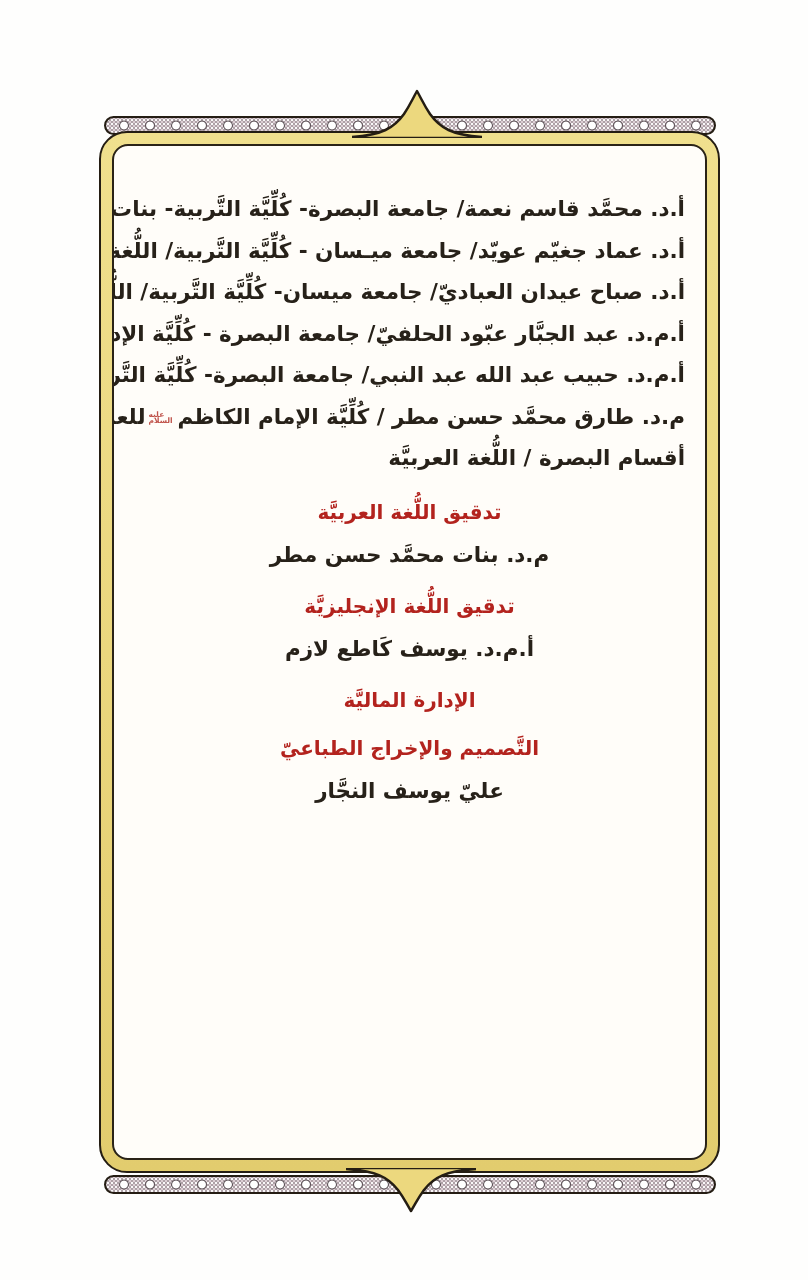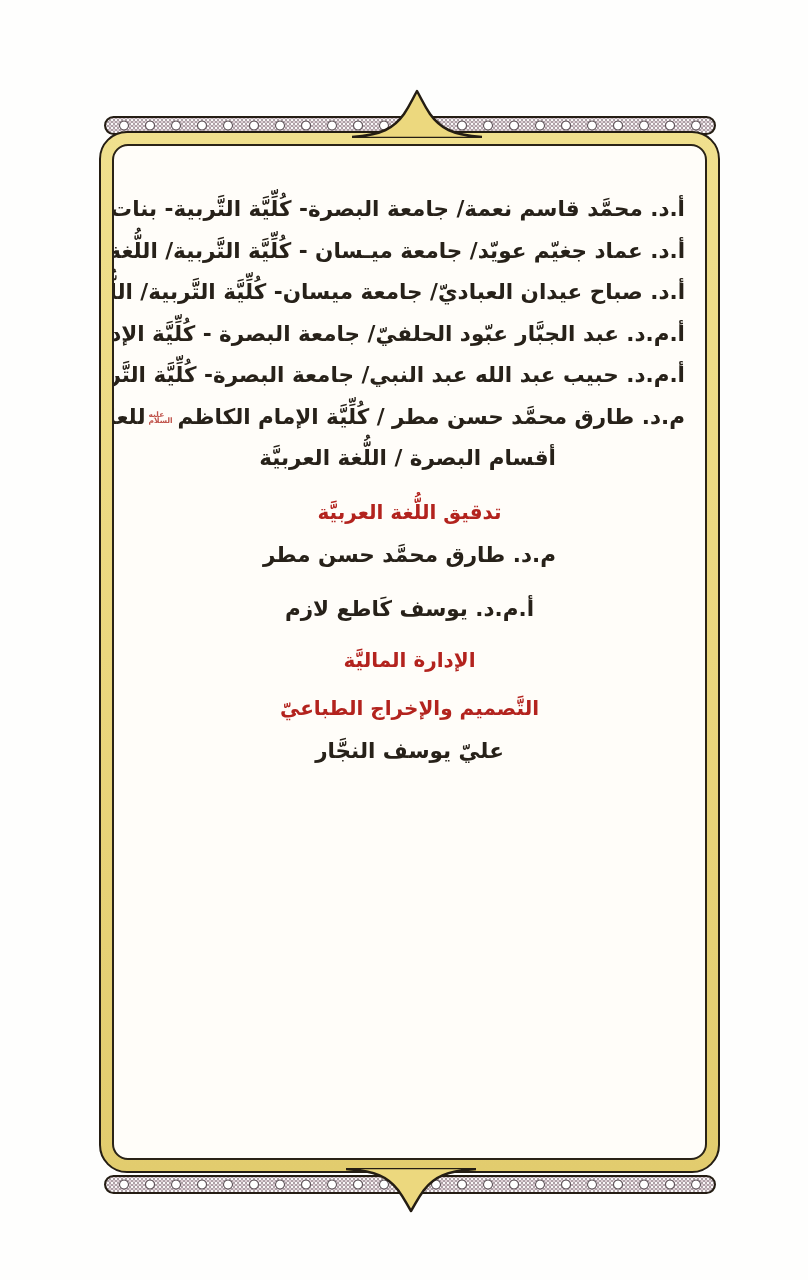--- a/index.html
+++ b/index.html
@@ -48,21 +48,21 @@
 
   
   .board{
     padding:42px 20px 0 16px;
     color:#272119;
     font-size:21.5px;font-weight:bold;
     line-height:41.5px;
     text-align:right;
   }
   .board p{margin:0;white-space:nowrap;}
-  .board .centered{text-align:center;white-space:normal;}
+  .board .centered{white-space:normal;}
   .honorific{
     display:inline-block;width:26px;
     font-size:7.5px;font-weight:bold;line-height:6px;
     color:#c0534b;text-align:left;vertical-align:middle;
     margin:0 3px;white-space:normal;
   }
 
   
   .sections{margin-top:16px;text-align:center;}
   .section{margin:0 0 14px 0;}
@@ -96,23 +96,24 @@
         <p>أ.م.د. حبيب عبد الله عبد النبي/ جامعة البصرة- كُلِّيَّة التَّربية- بنات/ اللُّغة العربيَّة</p>
         <p>
           <span>م.د. طارق محمَّد حسن مطر / كُلِّيَّة الإمام الكاظم</span><span class="honorific">عليه السلام</span><span>للعلوم الإسلاميّة الجامعة /</span>
         </p>
         <p class="centered">أقسام البصرة / اللُّغة العربيَّة</p>
       </div>
 
       <div class="sections">
         <div class="section">
           <h3 class="sec-title">تدقيق اللُّغة العربيَّة</h3>
-          <p class="sec-name">م.د. طارق محمَّد حسن مطر</p>
+          <p class="sec-name">م.د. بنات محمَّد حسن مطر</p>
         </div>
         <div class="section">
+          <h3 class="sec-title">تدقيق اللُّغة الإنجليزيَّة</h3>
           <p class="sec-name">أ.م.د. يوسف كَاطع لازم</p>
         </div>
         <div class="section">
           <h3 class="sec-title">الإدارة الماليَّة</h3>
         </div>
         <div class="section">
           <h3 class="sec-title">التَّصميم والإخراج الطباعيّ</h3>
           <p class="sec-name">عليّ يوسف النجَّار</p>
         </div>
       </div>

